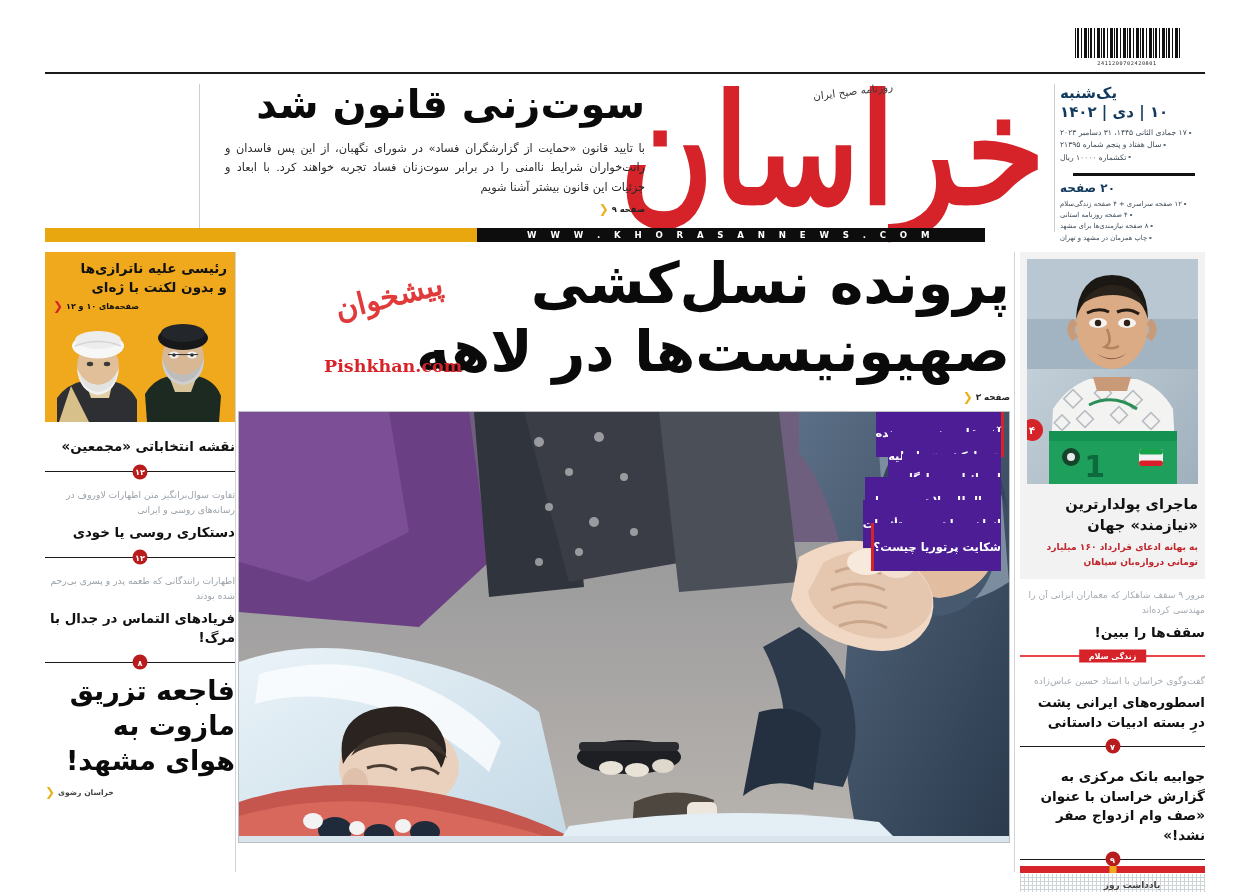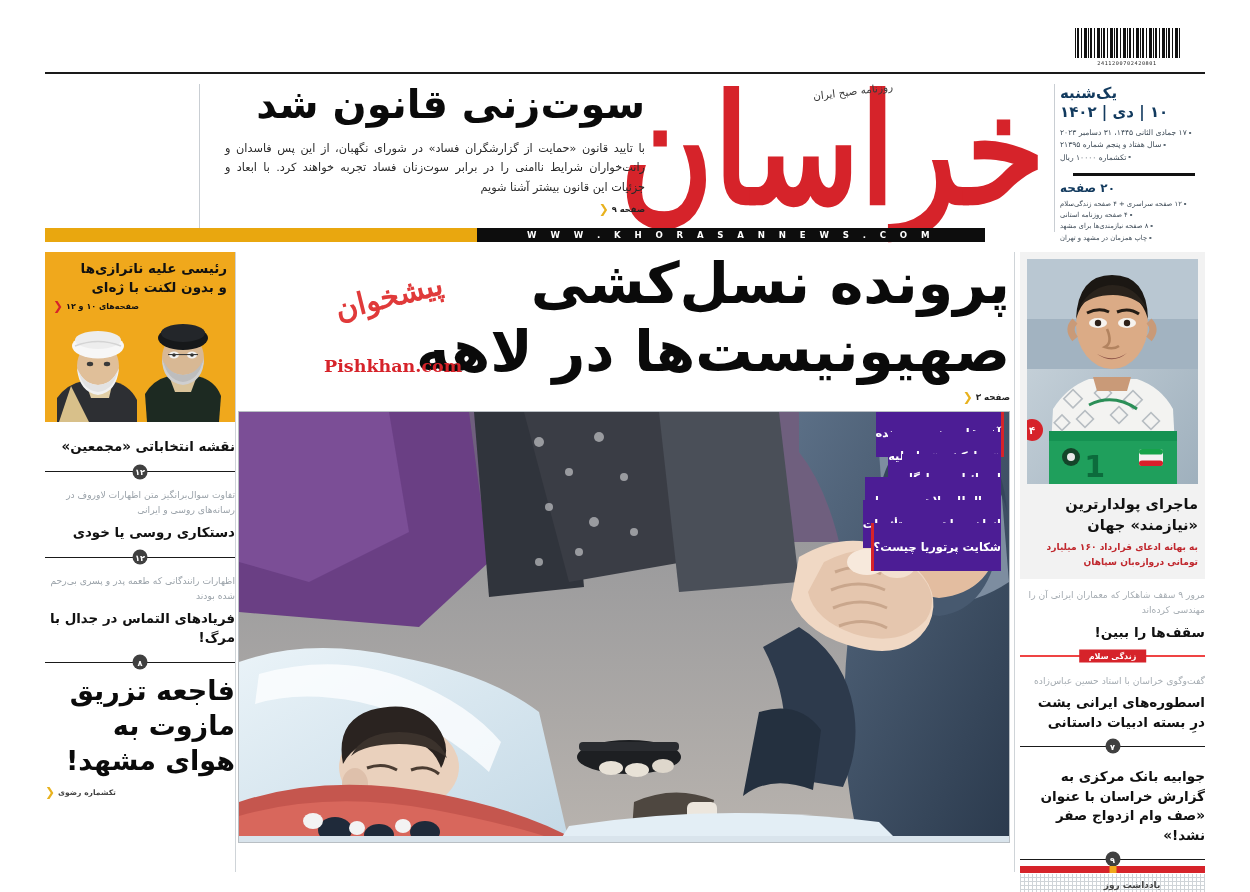--- a/index.html
+++ b/index.html
@@ -71,21 +71,21 @@
   .faces{position:absolute;left:0;right:0;bottom:0;height:108px;}
   .face{position:absolute;bottom:0;}
   .f1{right:8px;width:88px;height:104px;}
   .f2{left:6px;width:92px;height:96px;}
 
   .litem{padding:10px 0 9px;}
   .lkick{font-size:9.2px;color:#9aa2a9;line-height:1.62;text-align:right;}
   .lhead{font-size:13.4px;font-weight:700;color:#111;line-height:1.42;margin-top:5px;text-align:right;}
   .divrow{position:relative;height:1px;background:#1a1a1a;margin:6px 0;}
   .badge{position:absolute;left:50%;top:50%;transform:translate(-50%,-50%);
-    width:15px;height:15px;border-radius:50%;background:#404040;color:#fff;
+    width:15px;height:15px;border-radius:50%;background:#b91c1c;color:#fff;
     font-size:8.2px;font-weight:700;display:flex;align-items:center;justify-content:center;}
   .bighead{font-size:27px;font-weight:700;line-height:1.3;color:#0b0b0b;margin-top:10px;text-align:right;}
   .srcline{font-size:7.6px;font-weight:700;color:#444;margin-top:8px;display:flex;
      align-items:center;justify-content:flex-end;gap:3px;}
 
   
   .mainhead{position:relative;font-size:57px;font-weight:700;line-height:1.19;
      color:#0a0a0a;text-align:right;letter-spacing:-2px;padding-left:10px;}
   .mainref{font-size:8.6px;font-weight:700;color:#222;margin-top:5px;display:flex;
      align-items:center;justify-content:flex-start;gap:3px;direction:rtl;}
@@ -241,21 +241,21 @@
       <div class="lkick">اظهارات رانندگانی که طعمه پدر و پسری بی‌رحم شده بودند</div>
       <div class="lhead">فریادهای التماس در جدال با مرگ!</div>
     </div>
     <div class="divrow">
       <span class="badge">۸</span>
     </div>
 
     <div>
       <div class="bighead">فاجعه تزریق مازوت به هوای مشهد!</div>
       <div class="srcline">
-        <span>تکشماره رضوی</span>
+        <span>خراسان رضوی</span>
         <span class="chev">❮</span>
       </div>
     </div>
   </div>
 
   <div class="colC">
     <div style="position:relative">
       <div class="mainhead">
         <div>پرونده نسل‌کشی</div>
         <div>صهیونیست‌ها در لاهه</div>

